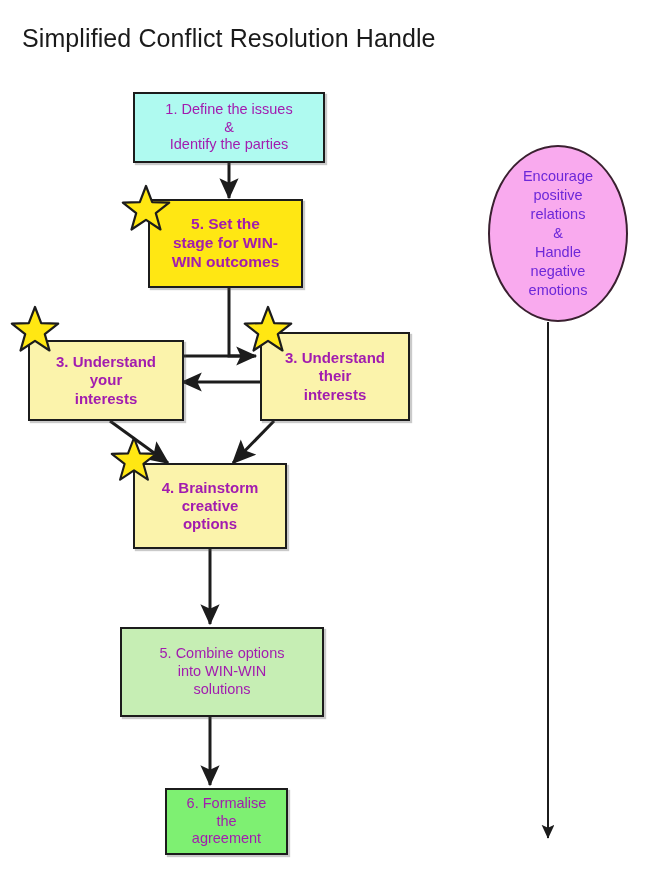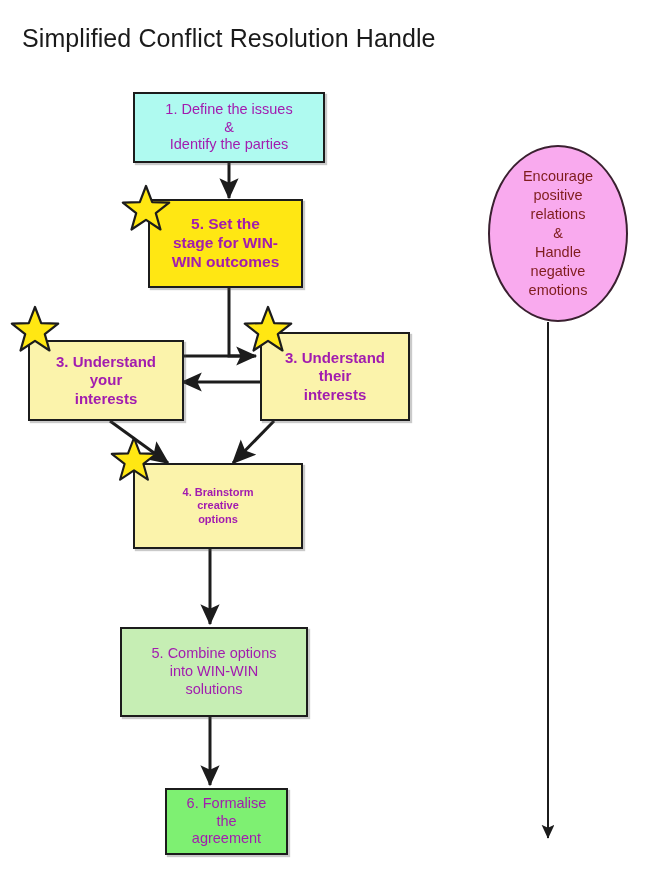--- a/index.html
+++ b/index.html
@@ -56,21 +56,21 @@
   .bold { font-weight: bold; }
   .ellipse-node {
     position: absolute;
     box-sizing: border-box;
     border: 2px solid #3a2030;
     border-radius: 50%;
     display: flex;
     align-items: center;
     justify-content: center;
     text-align: center;
-    color: #7f1d1d;
+    color: #6d28d9;
     line-height: 1.32;
   }
   .ellipse-node .txt { display:block; white-space: pre-line; }
   .star {
     position: absolute;
     pointer-events: none;
   }
 </style>
 </head>
 <body>
@@ -125,27 +125,27 @@
 your
 interests</span>
   </div>
 
   <div class="node bold" style="left:260px; top:332px; width:150px; height:89px; background:#fbf3ab; font-size:15px;">
     <span class="txt">3. Understand
 their
 interests</span>
   </div>
 
-  <div class="node bold" style="left:133px; top:463px; width:170px; height:86px; background:#fbf3ab; font-size:11px;">
+  <div class="node bold" style="left:133px; top:463px; width:154px; height:86px; background:#fbf3ab; font-size:15px;">
     <span class="txt">4. Brainstorm
 creative
 options</span>
   </div>
 
-  <div class="node" style="left:120px; top:627px; width:188px; height:90px; background:#c6eeb4; font-size:14.5px;">
+  <div class="node" style="left:120px; top:627px; width:204px; height:90px; background:#c6eeb4; font-size:14.5px;">
     <span class="txt">5. Combine options
 into WIN-WIN
 solutions</span>
   </div>
 
   <div class="node" style="left:165px; top:788px; width:123px; height:67px; background:#7ef072; font-size:14.5px;">
     <span class="txt">6. Formalise
 the
 agreement</span>
   </div>

